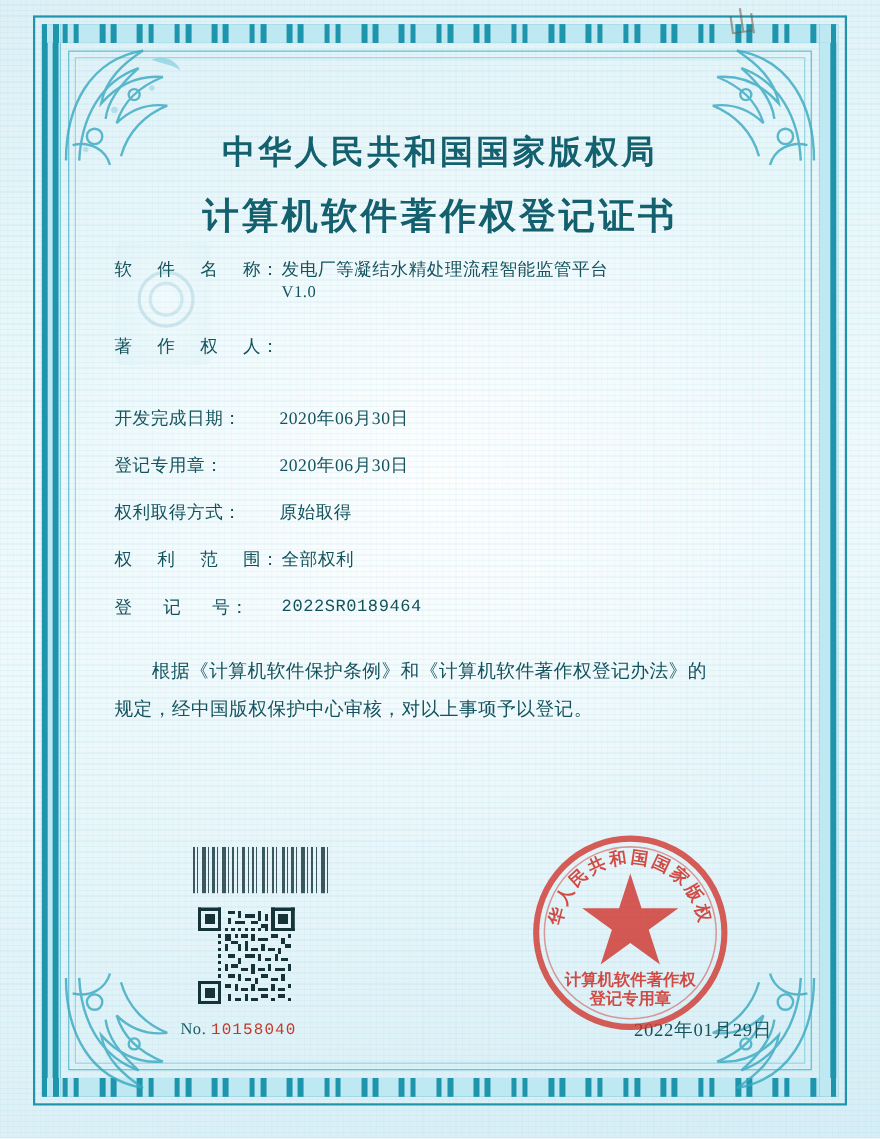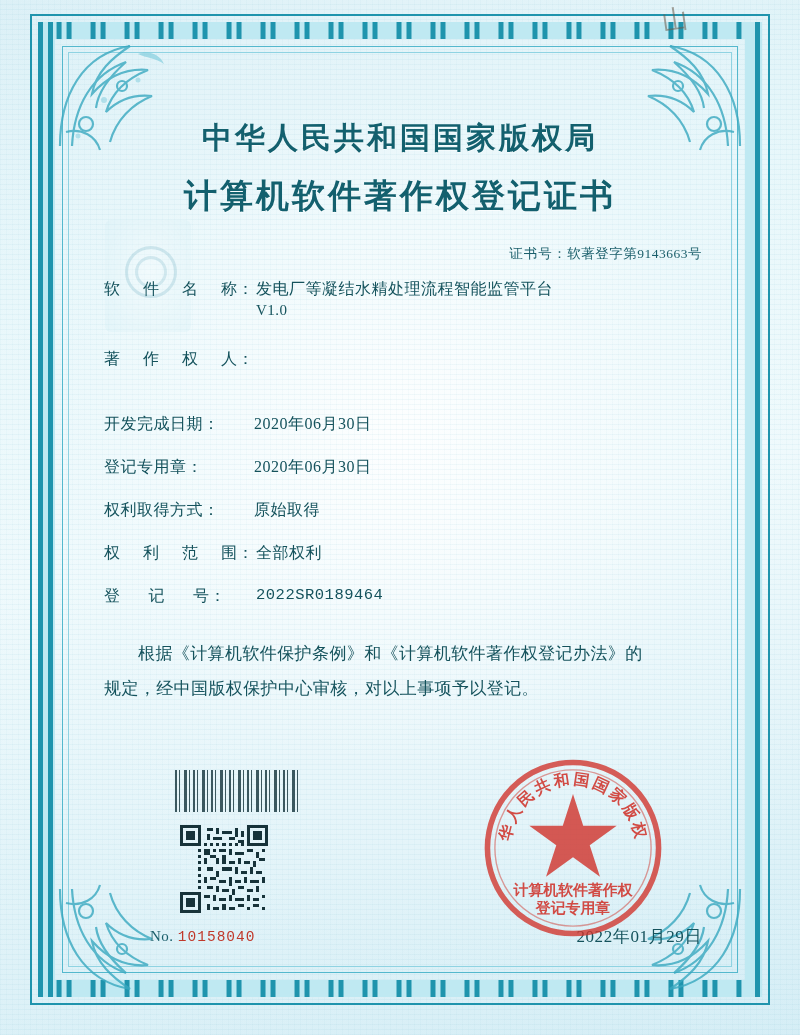--- a/index.html
+++ b/index.html
@@ -247,21 +247,21 @@
     position: absolute;
     left: 100px;
     top: 65px;
     width: 88px;
     height: 88px;
   }
   .qr svg { display:block; width:100%; height:100%; }
 
   .serial {
     position: absolute;
-    left: 70px;
+    left: 84px;
     top: 168px;
     font-size: 15px;
     color: #1b5f6b;
     letter-spacing: 0.5px;
     font-family: "Liberation Serif", serif;
   }
   .serial .num {
     color: #c0392b;
     font-family: "Liberation Mono", "DejaVu Sans Mono", monospace;
     letter-spacing: 1px;
@@ -401,23 +401,20 @@
   <div class="watermark">
     <div class="ring"></div>
     <div class="ring2"></div>
   </div>
 
   <div class="content">
 
     <div class="title-main">中华人民共和国国家版权局</div>
     <div class="title-sub">计算机软件著作权登记证书</div>
 
-    <div class="cert-no-row">
-      <span class="lbl">证书号：</span><span>软著登字第9143663号</span>
-    </div>
 
     <div class="fields">
 
       <div class="field-row blk-name">
         <div class="field-label spaced">
           <span>软</span>
             <span>件</span>
             <span>名</span>
             <span>称：</span>
         </div>

